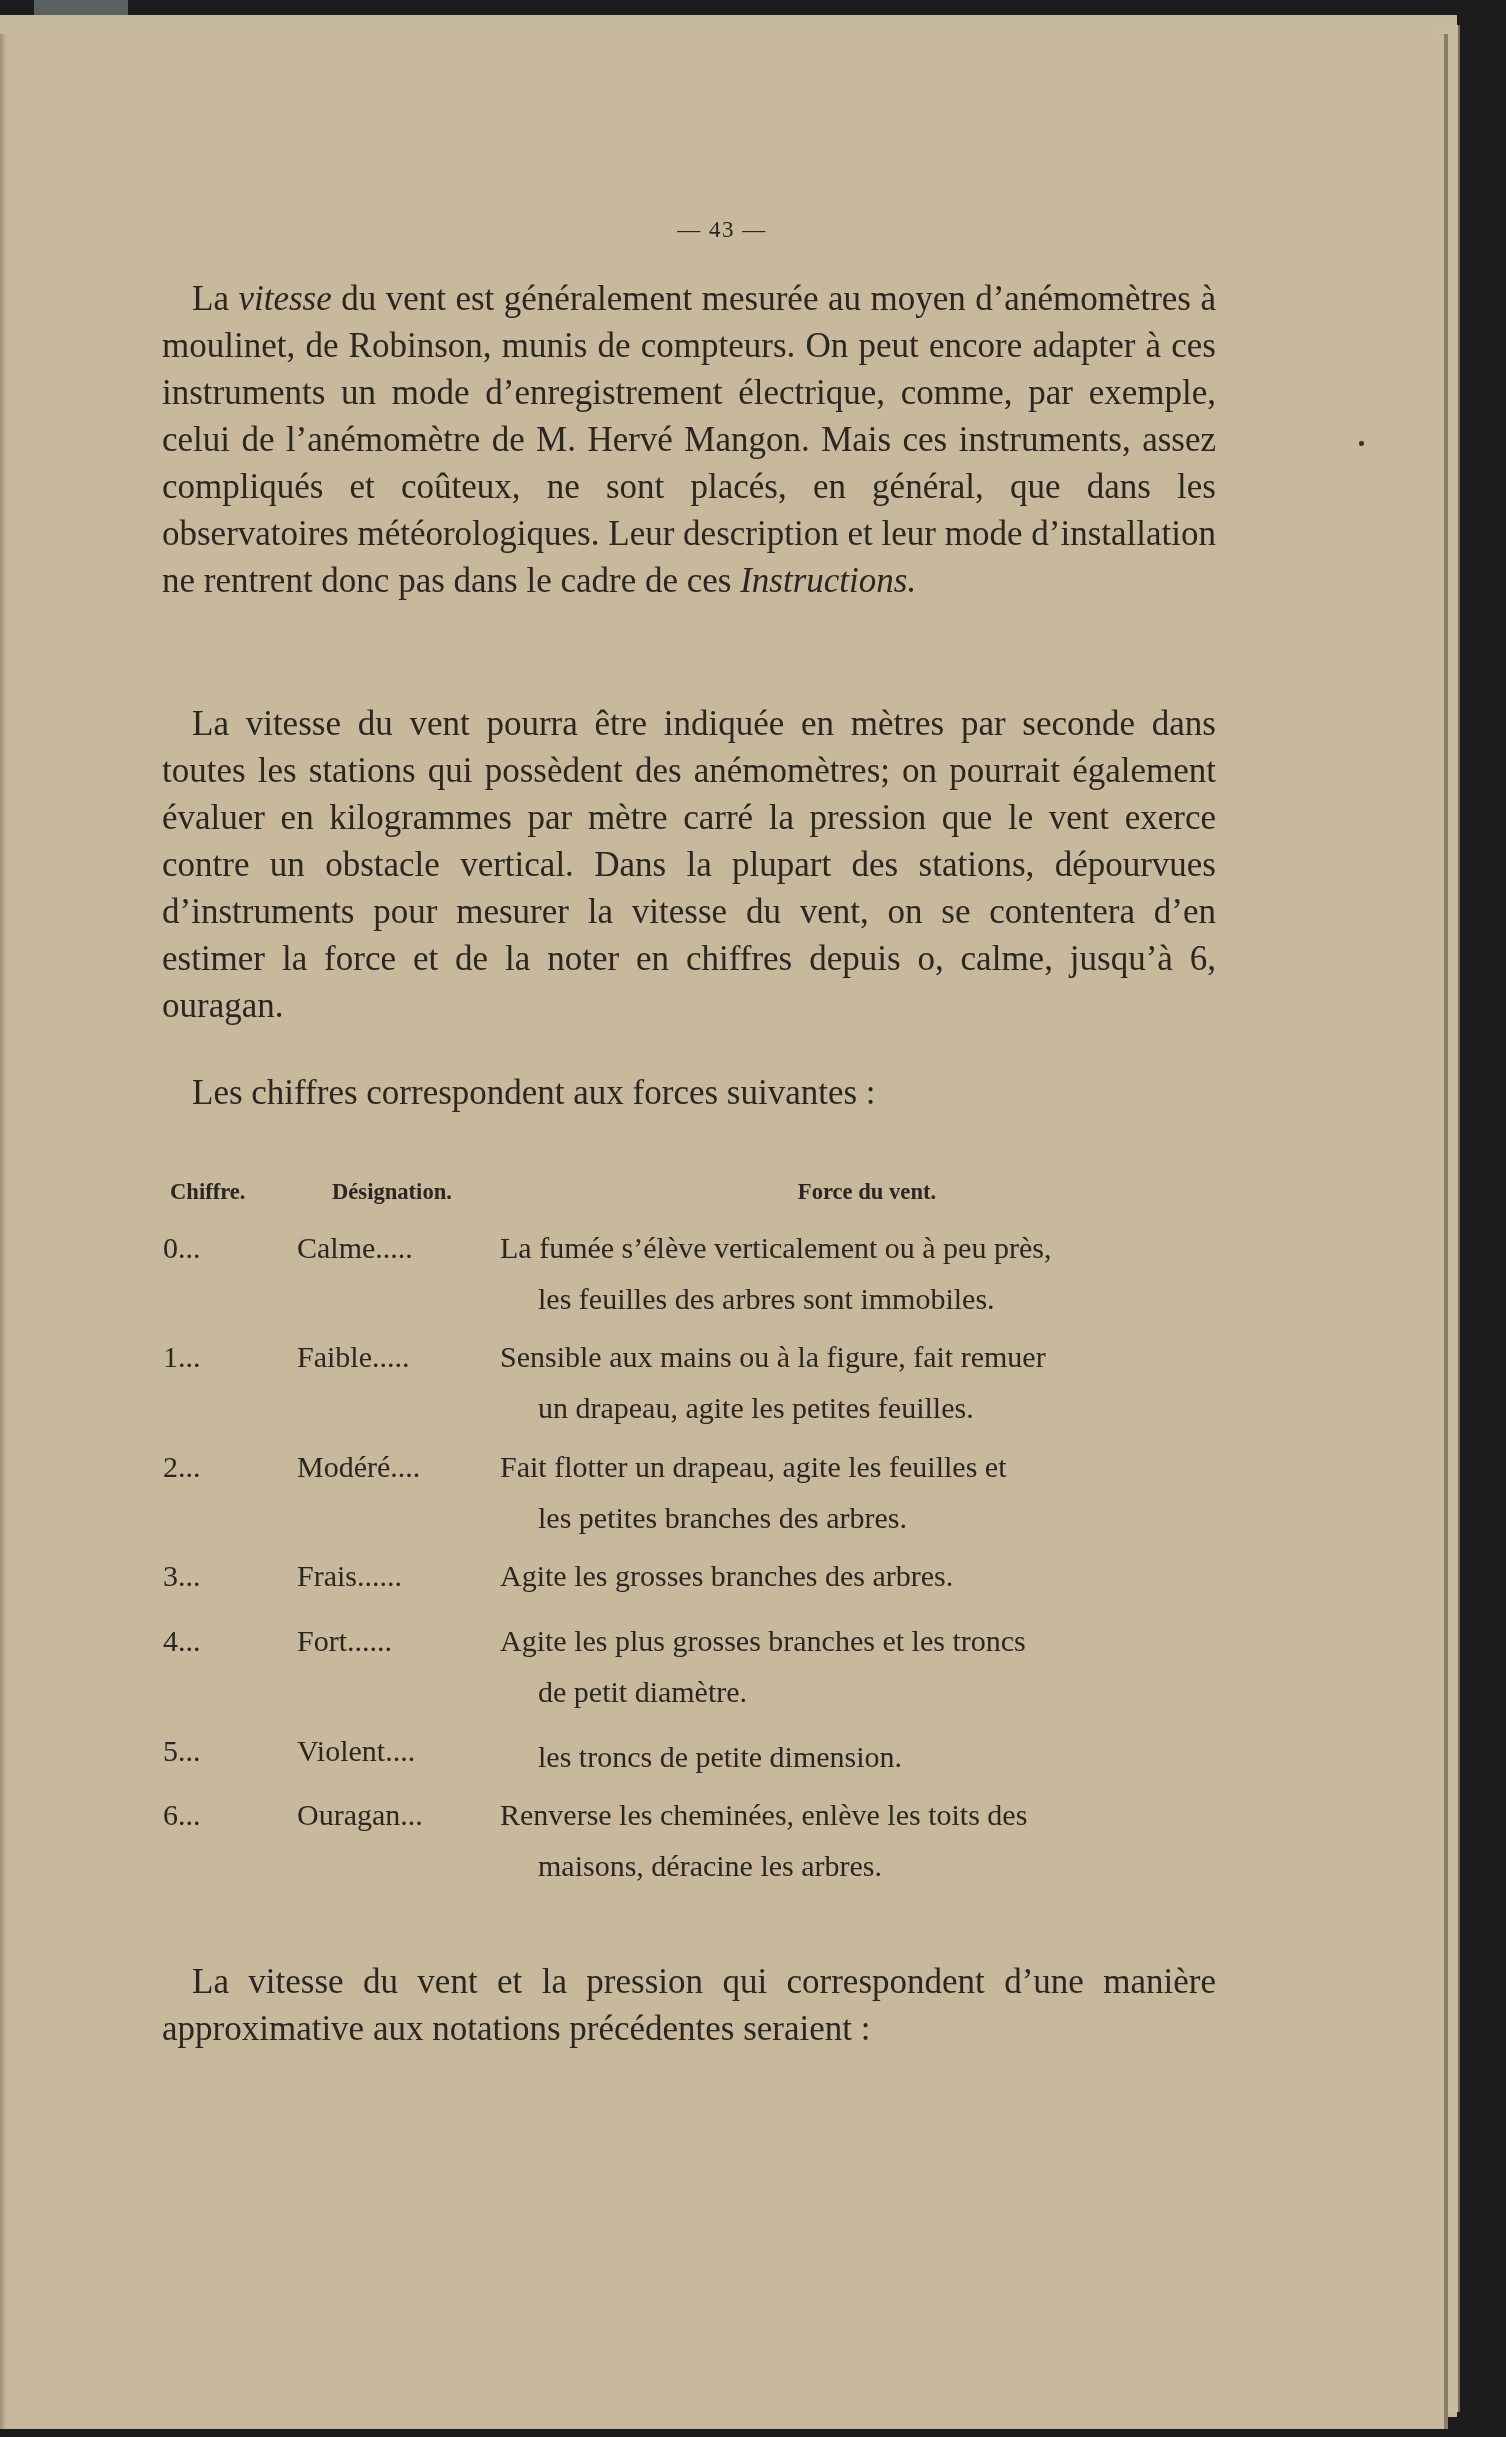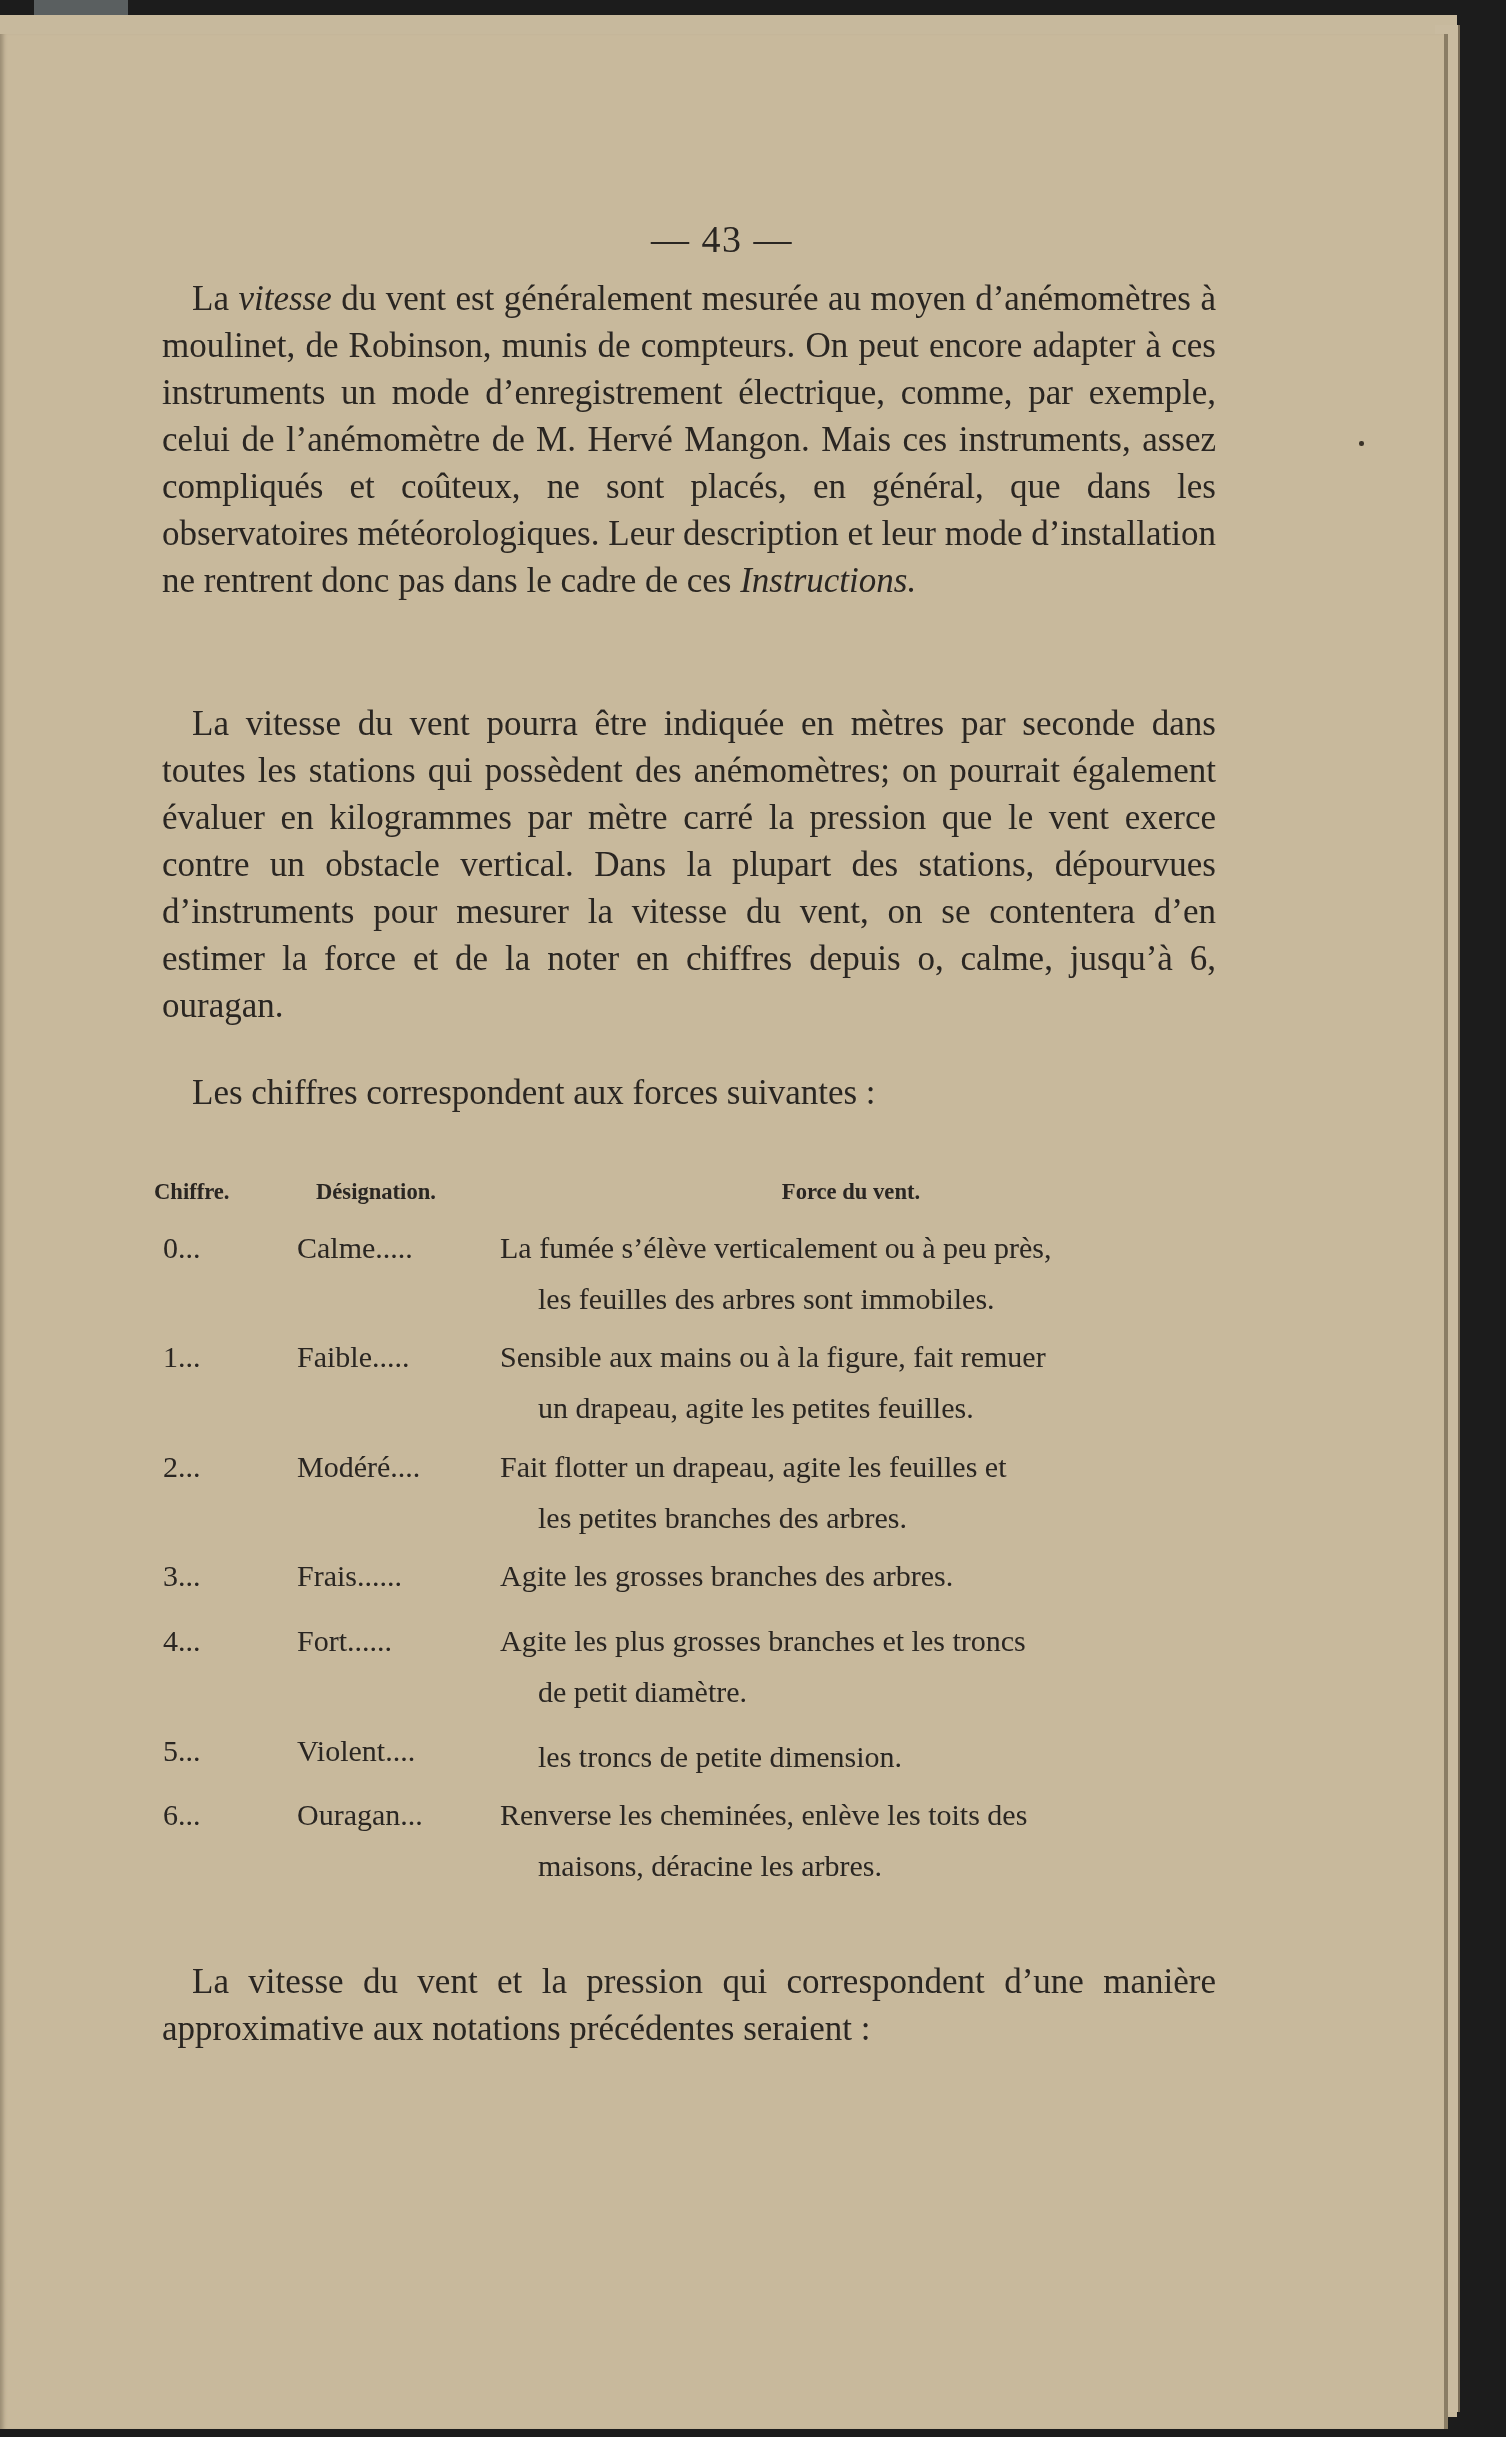--- a/index.html
+++ b/index.html
@@ -25,38 +25,38 @@
   }
   .page {
     position: absolute; left: 0; top: 34px; width: 1444px; height: 2395px;
     background: #c8b99c;
     border-right: 4.5px solid #8a7d65;
     border-bottom-left-radius: 0 0;
     box-shadow: inset 6px 0 4.5px -3px #9a8c73;
   }
   .folio {
     position: absolute; left: 0; width: 1444px; top: 217px;
-    text-align: center; font-size: 38px; letter-spacing: 1.5px;
+    text-align: center; font-size: 23px; letter-spacing: 1.5px;
   }
   .body-text {
     position: absolute; left: 162px; width: 1054px;
     font-size: 35px; line-height: 47px;
     text-align: justify;
   }
   .p1 { top: 275px; }
   .p2 { top: 700px; }
   .p3 { top: 1069px; }
   .body-text p { margin: 0; text-indent: 30px; }
   .it { font-style: italic; }
   .table {
     position: absolute; left: 154px; top: 1179px; width: 1054px;
     font-size: 30px;
   }
   .thead { display: flex; font-weight: bold; font-size: 22.6px; margin-bottom: 19.6px; }
-  .th-chiffre { width: 162px; }
+  .th-chiffre { width: 162px; margin-left: 16px; }
   .th-desig { width: 226px; }
   .th-force { width: 618px; text-align: center; }
   .trow { display: flex; margin-bottom: 13.6px; line-height: 45px; }
   .td-chiffre { width: 143px; padding-left: 9px; box-sizing: border-box; }
   .td-desig { width: 203px; }
   .td-force { width: 648px; }
   .td-force .line2 { padding-left: 38px; display: block; margin-top: 6px; }
   .p4 { top: 1958px; }
   .speck { position: absolute; width: 4.5px; height: 4.5px; border-radius: 50%; background: #3a3228; }
 </style>

